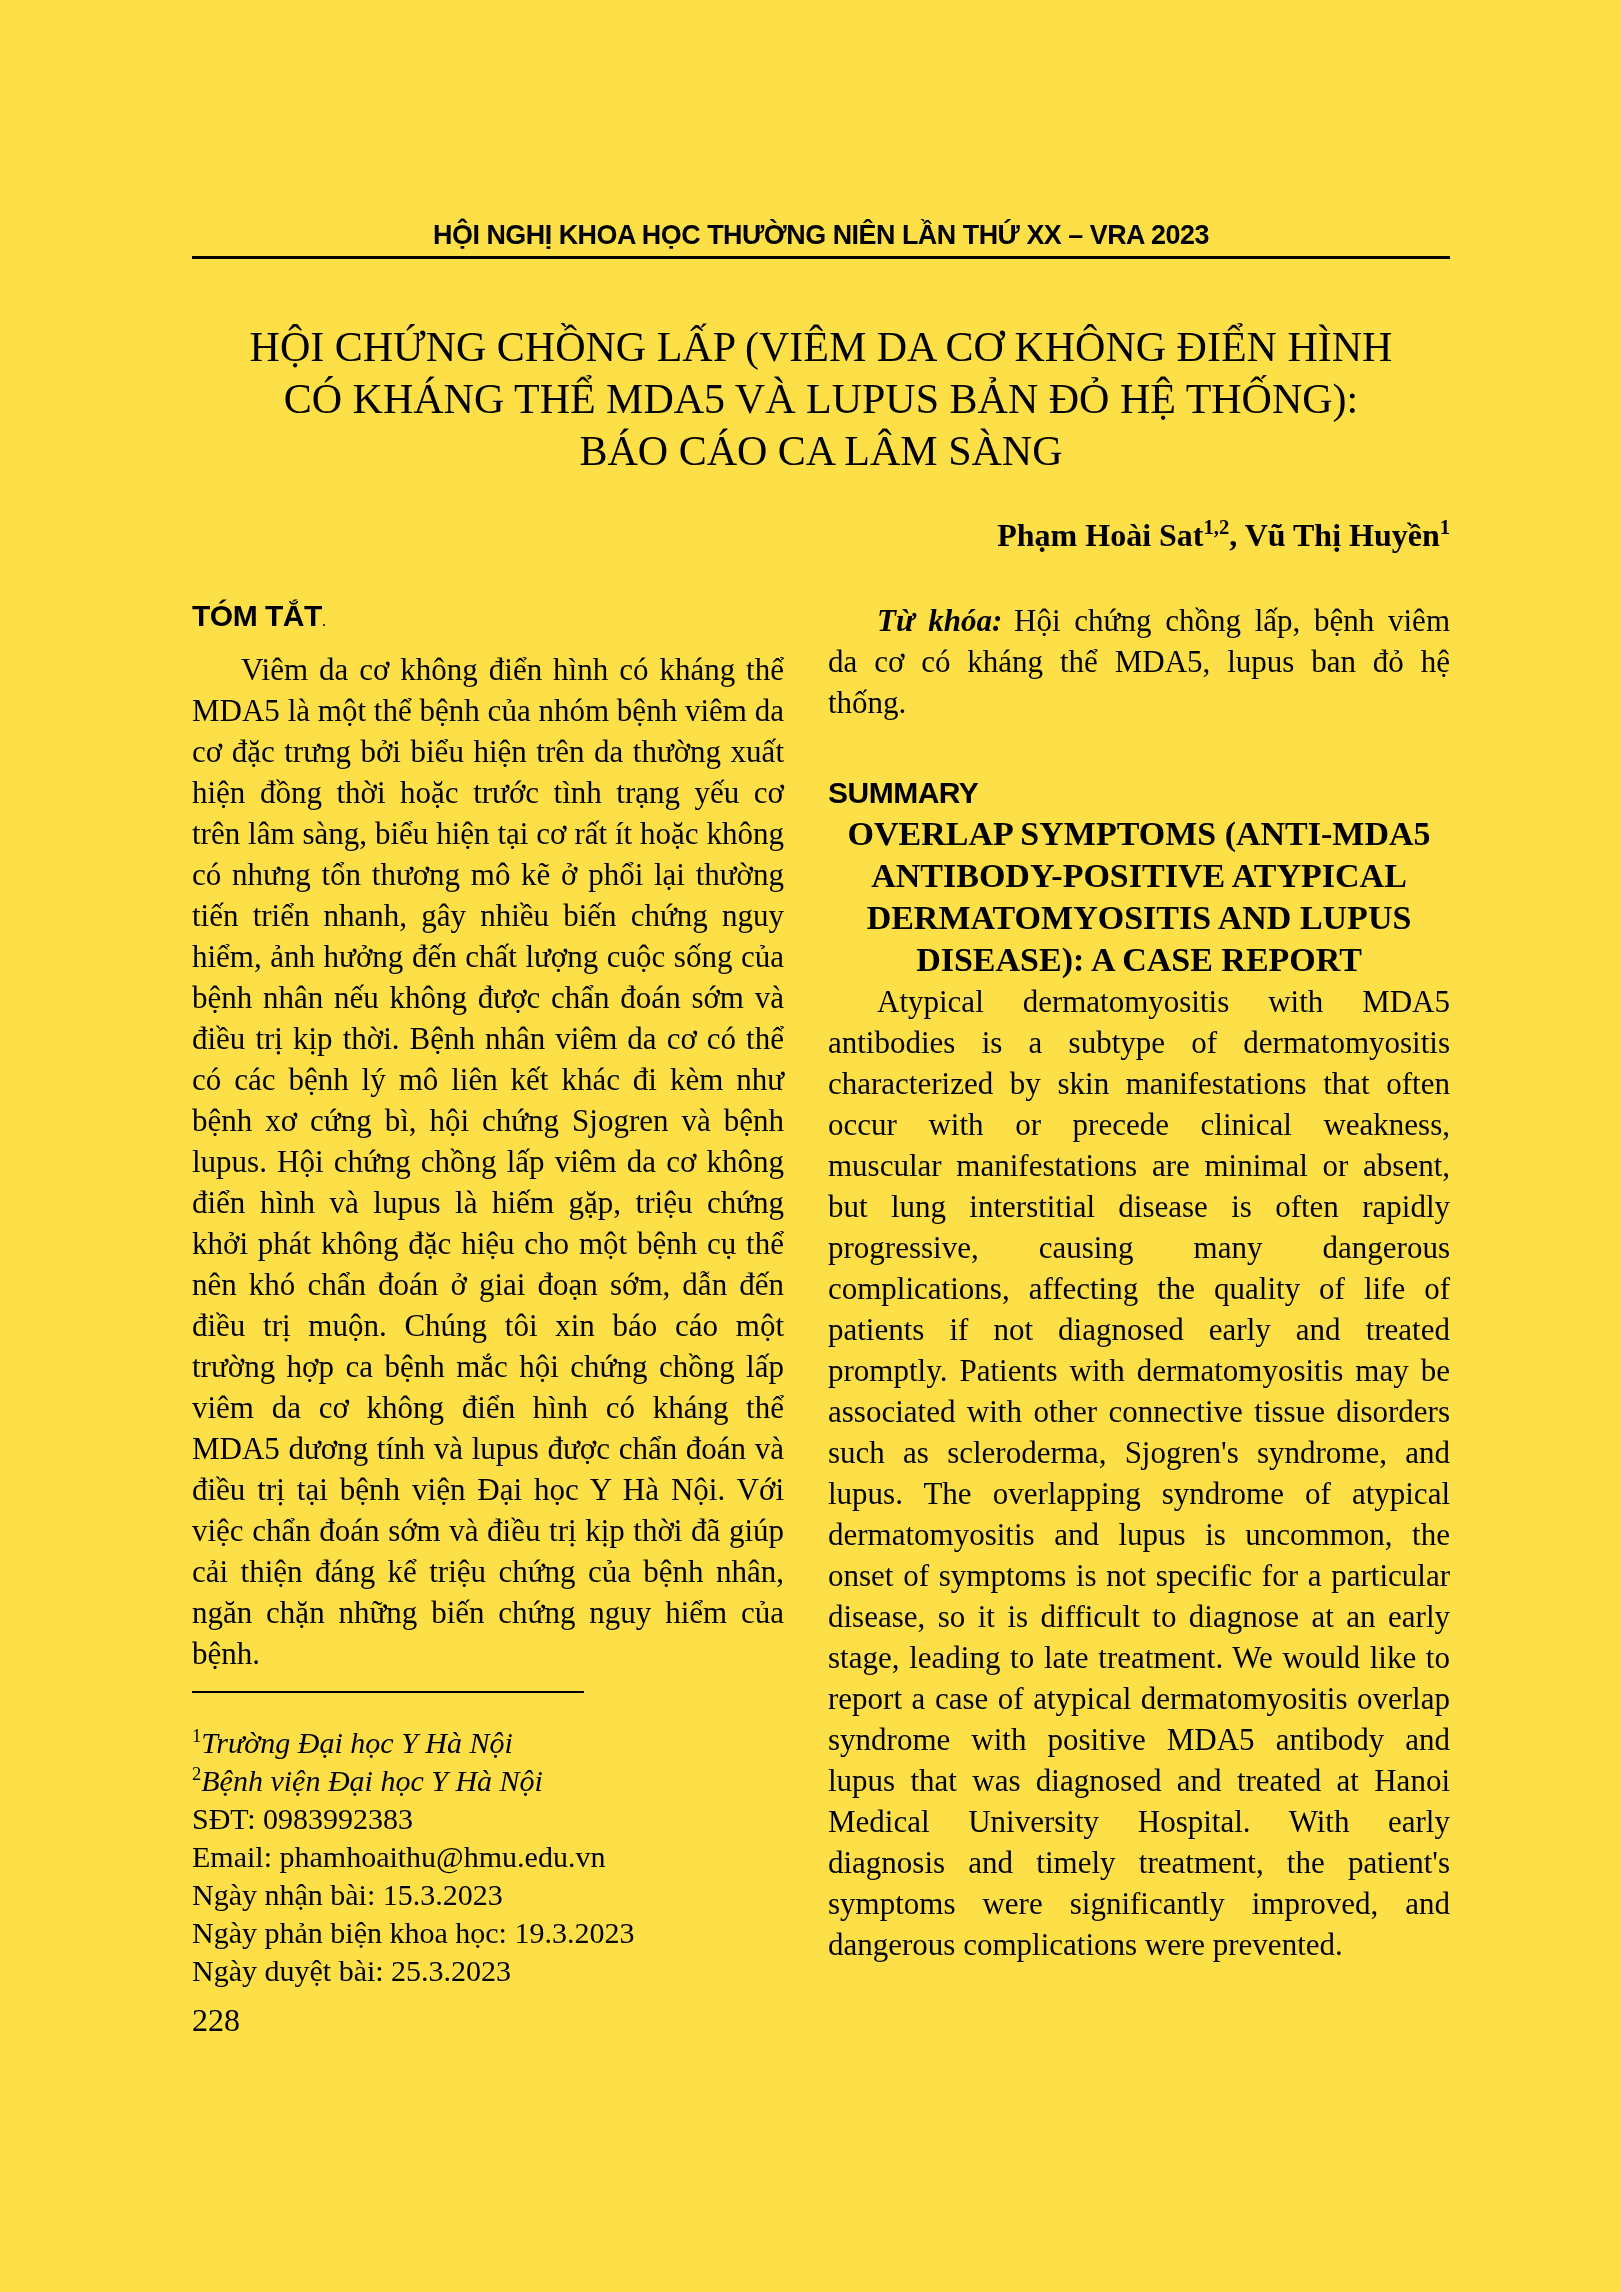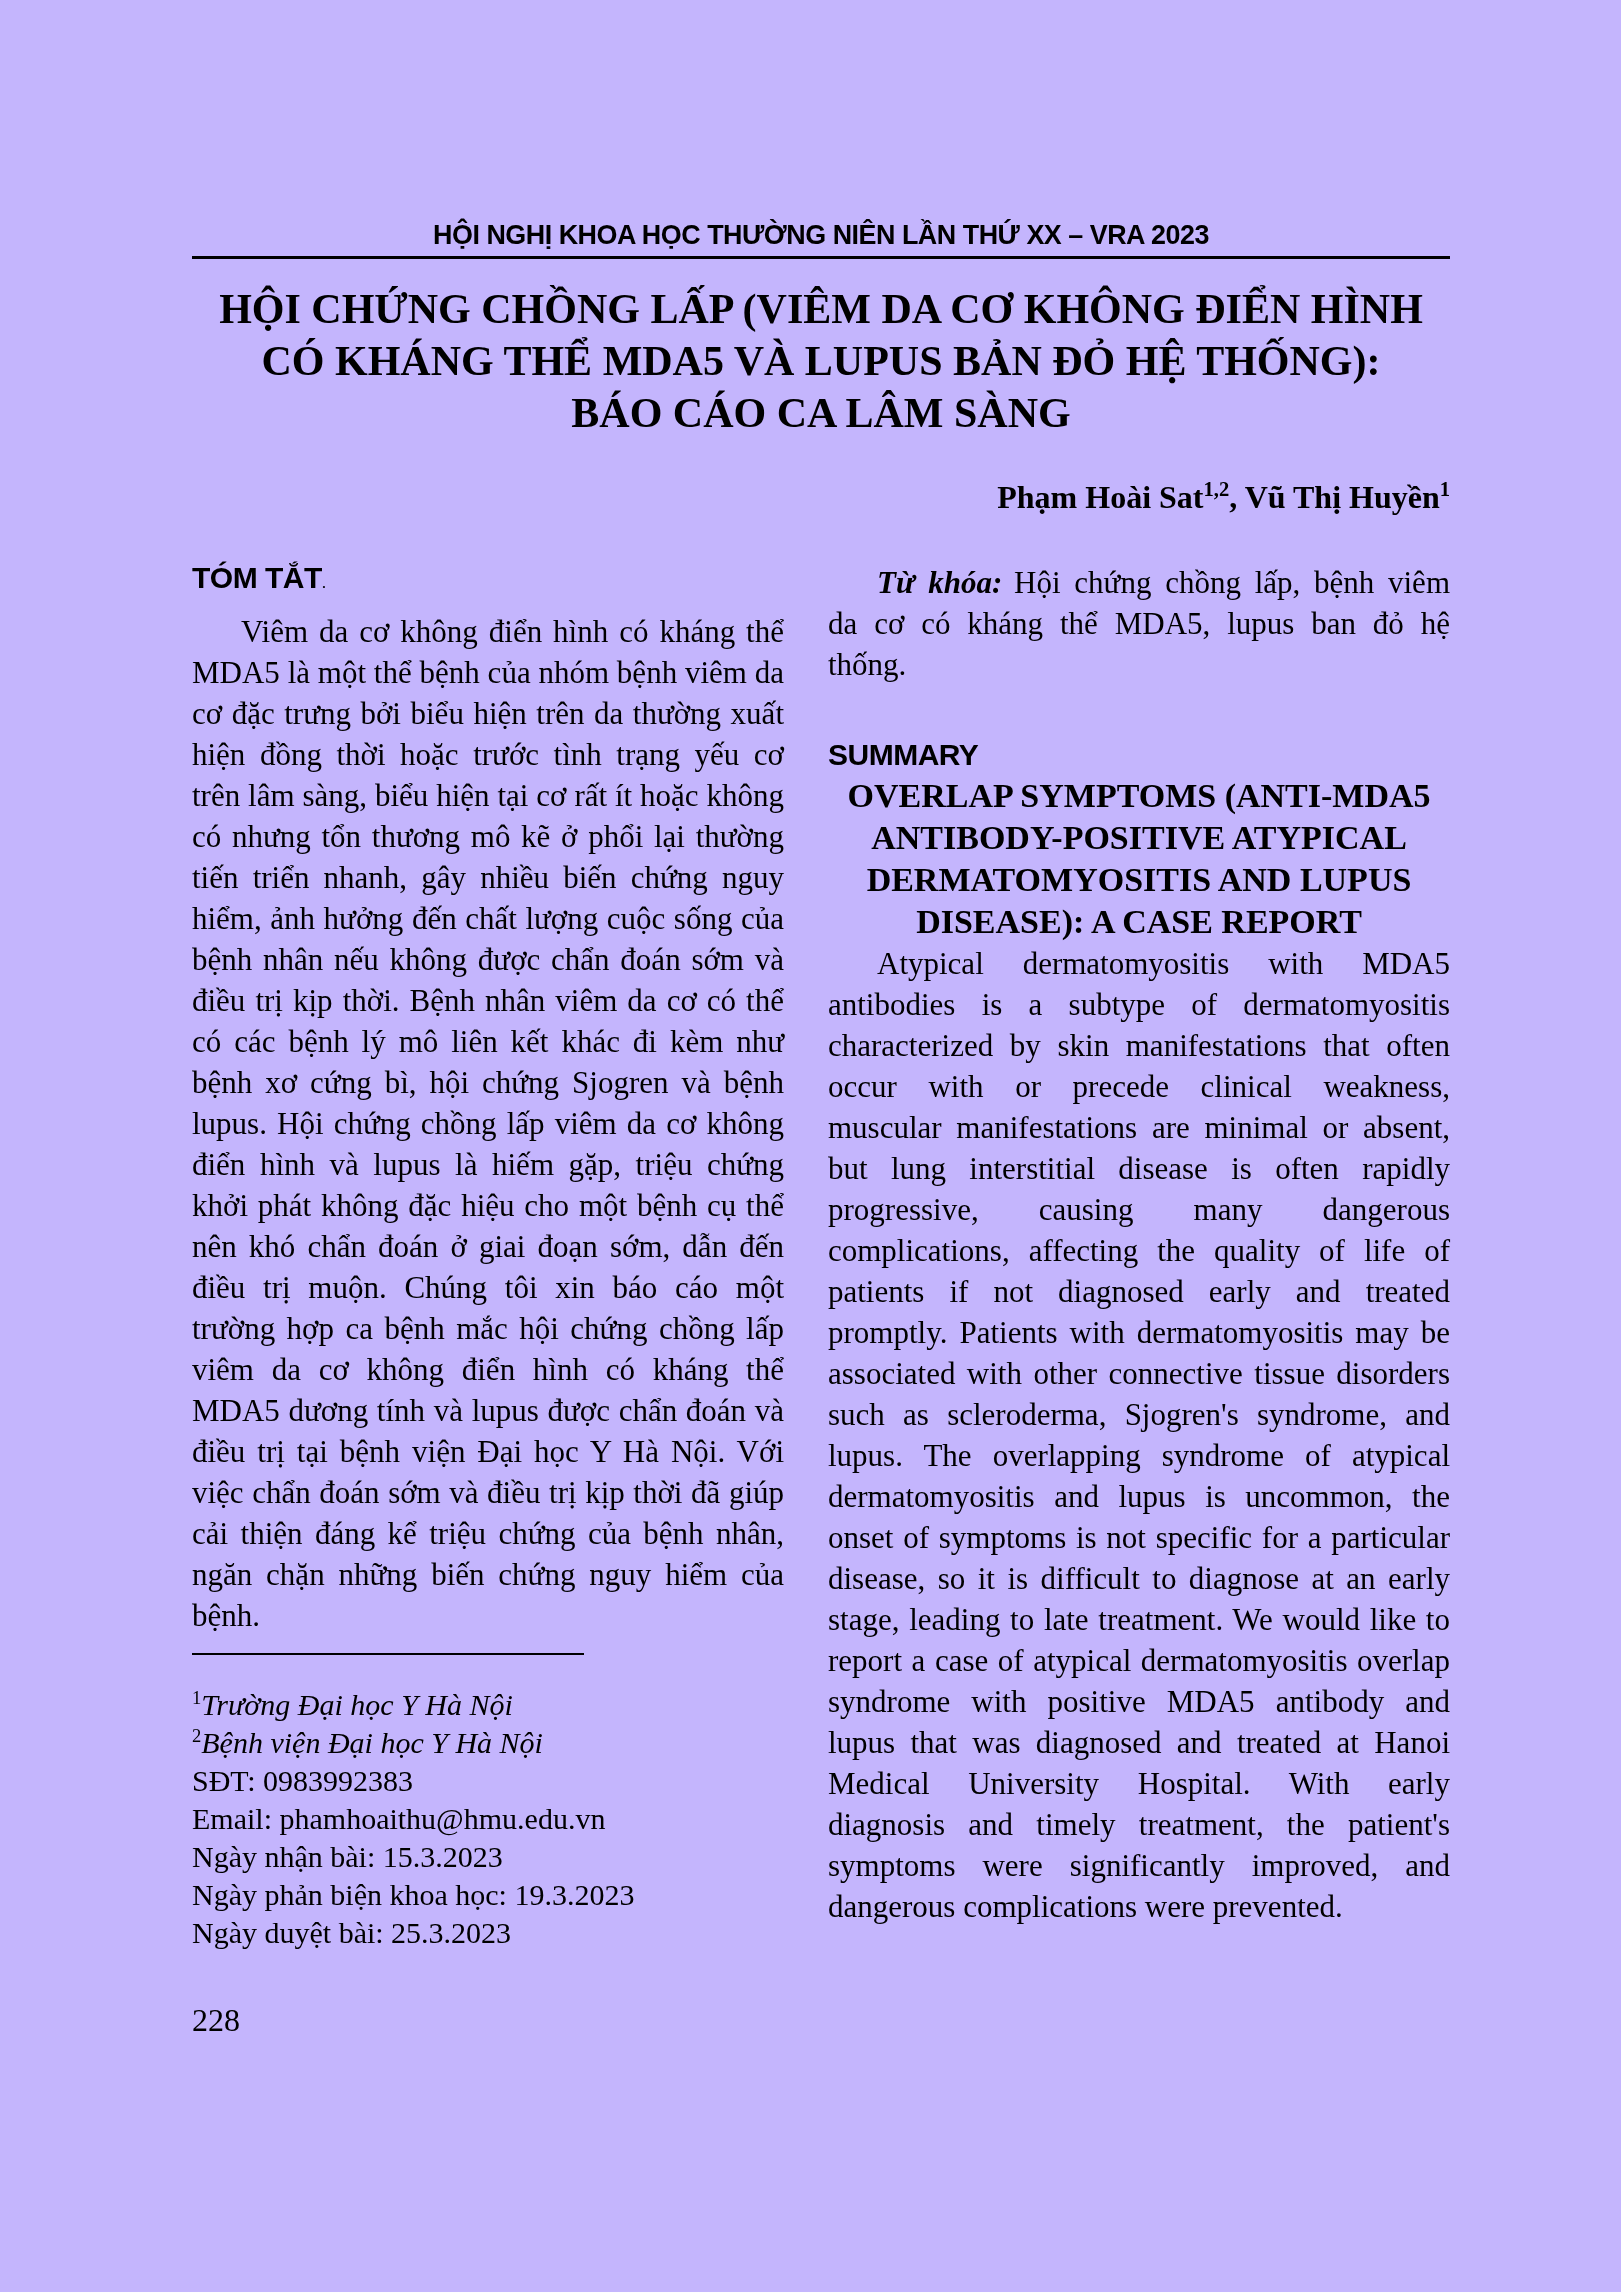--- a/index.html
+++ b/index.html
@@ -2,44 +2,44 @@
 <html><head>
 <meta charset="utf-8">
 <style>
   * { margin: 0; padding: 0; box-sizing: border-box; }
   html, body { background: #e8e8e8; }
   .page {
     position: relative;
     width: 1621px;
     height: 2293px;
     margin: 0 auto;
-    background: #c4b5fd;
+    background: #fde047;
     color: #000000;
     padding: 218px 171px 0 192px;
     font-family: "Liberation Serif", "DejaVu Serif", serif;
     overflow: hidden;
   }
   .conf-header {
     text-align: center;
     font-family: "Liberation Sans", "DejaVu Sans", sans-serif;
     font-weight: bold;
     font-size: 28px;
     line-height: 33px;
     letter-spacing: -0.5px;
     transform: scaleX(0.96);
   }
   .header-rule {
     margin-top: 4.9px;
     border: none;
     border-top: 3.9px solid #000000;
   }
   .paper-title {
-    margin-top: 24px;
+    margin-top: 62px;
     text-align: center;
-    font-weight: bold;
+    font-weight: normal;
     font-size: 42px;
     line-height: 52px;
   }
   .paper-title .t-line { white-space: nowrap; }
   .authors {
     margin-top: 37px;
     text-align: right;
     font-weight: bold;
     font-size: 32px;
     line-height: 43px;

